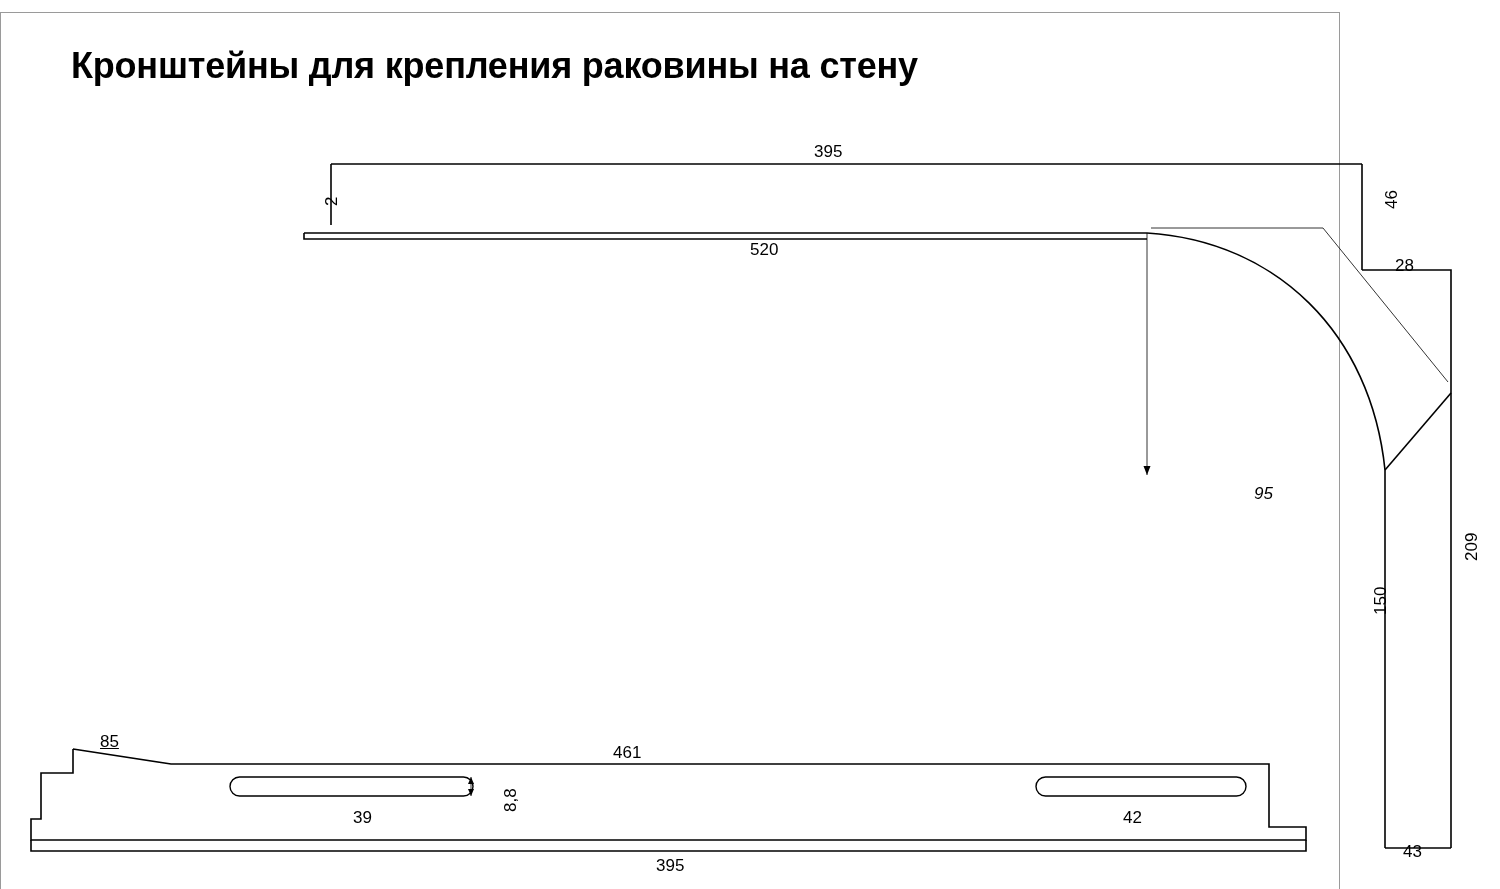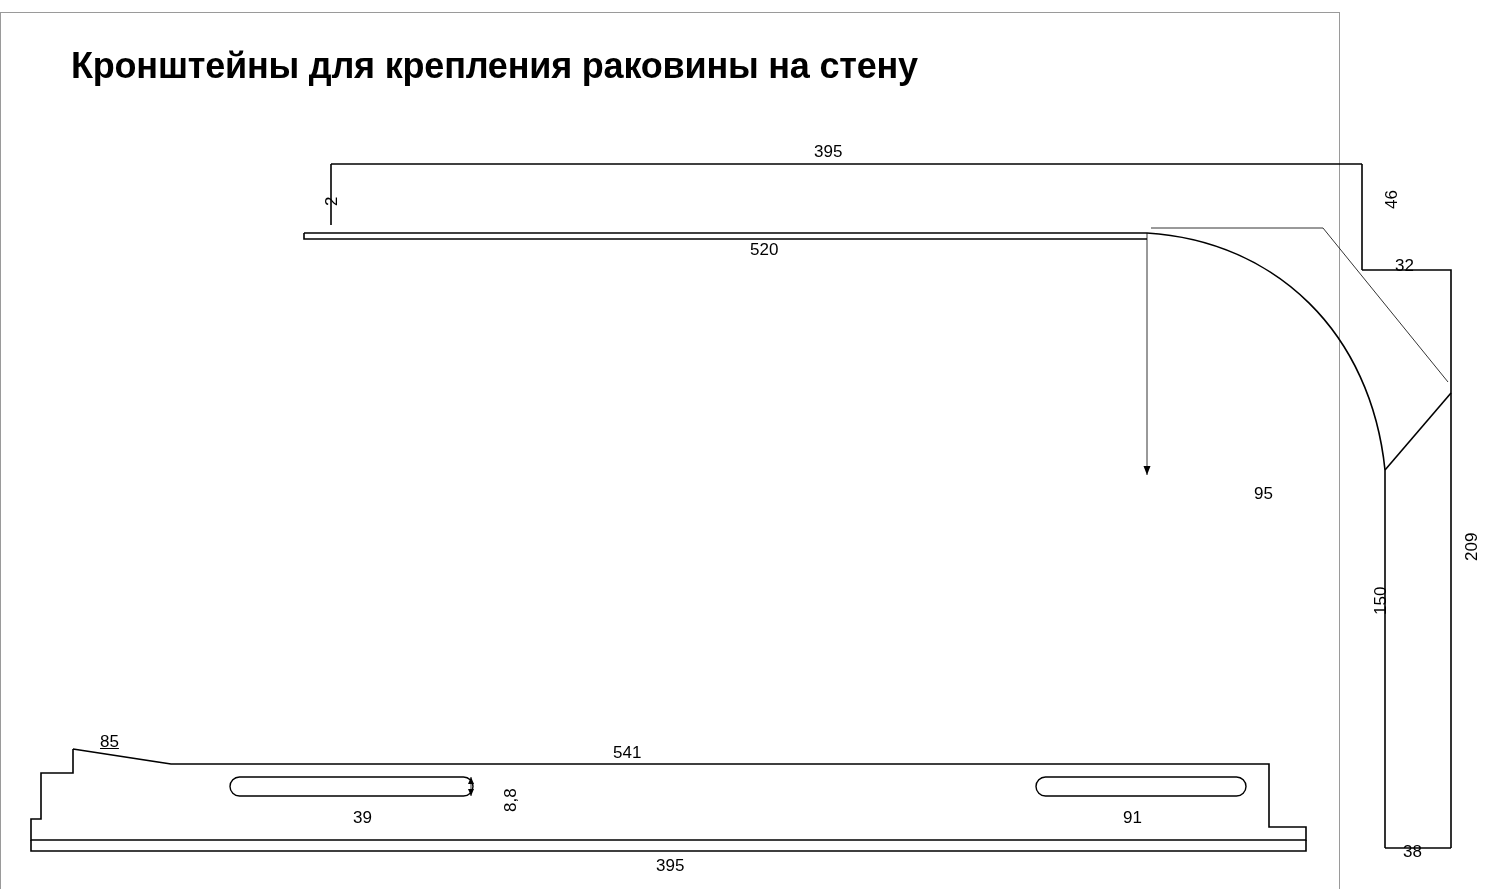--- a/index.html
+++ b/index.html
@@ -118,35 +118,35 @@
   </svg>
 
   <div class="dim-label" style="left:813px; top:129px;">395</div>
 
   <div class="dim-label rot90" style="left:321px; top:193px;">2</div>
 
   <div class="dim-label rot90" style="left:1381px; top:196px;">46</div>
 
   <div class="dim-label" style="left:749px; top:227px;">520</div>
 
-  <div class="dim-label" style="left:1394px; top:243px;">32</div>
+  <div class="dim-label" style="left:1394px; top:243px;">28</div>
 
-  <div class="dim-label" style="left:1253px; top:471px;">95</div>
+  <div class="dim-label" style="left:1253px; top:471px;font-style:italic;">95</div>
 
   <div class="dim-label rot90" style="left:1461px; top:548px;">209</div>
 
   <div class="dim-label rot90" style="left:1370px; top:602px;">150</div>
 
-  <div class="dim-label" style="left:1402px; top:829px;">38</div>
+  <div class="dim-label" style="left:1402px; top:829px;">43</div>
 
   <div class="dim-label" style="left:99px; top:719px;text-decoration:underline;">85</div>
 
-  <div class="dim-label" style="left:612px; top:730px;">541</div>
+  <div class="dim-label" style="left:612px; top:730px;">461</div>
 
   <div class="dim-label rot90" style="left:500px; top:799px;">8,8</div>
 
   <div class="dim-label" style="left:352px; top:795px;">39</div>
 
-  <div class="dim-label" style="left:1122px; top:795px;">91</div>
+  <div class="dim-label" style="left:1122px; top:795px;">42</div>
 
   <div class="dim-label" style="left:655px; top:843px;">395</div>
 
 </div>
 
 </body></html>

